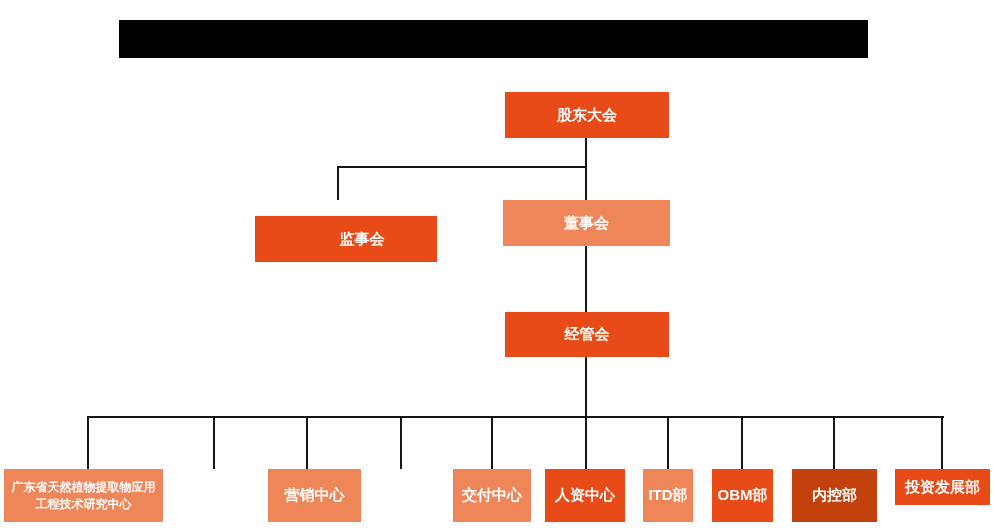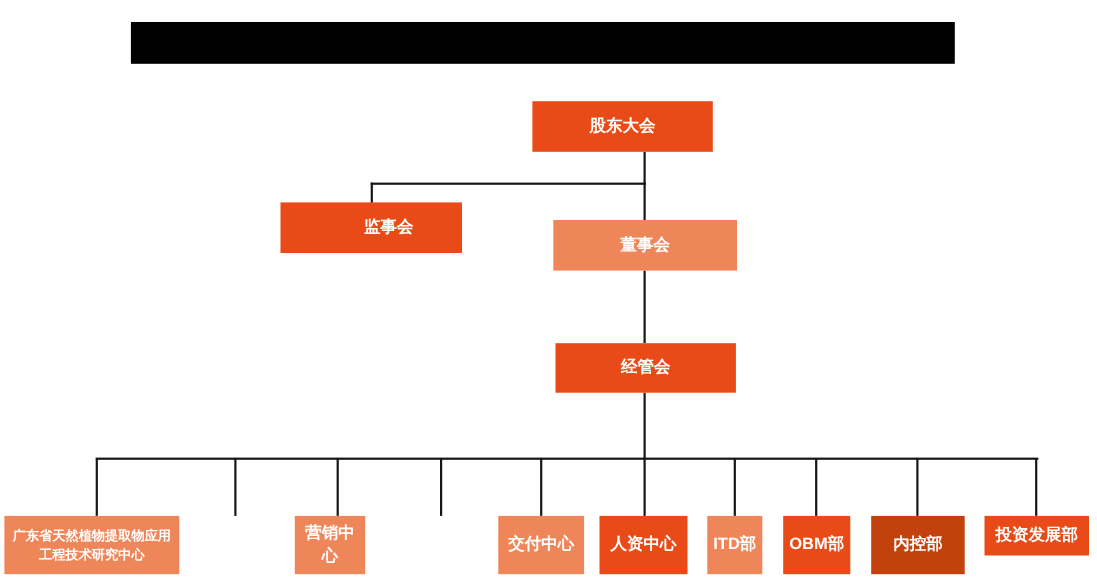--- a/index.html
+++ b/index.html
@@ -37,29 +37,29 @@
   }
   .node.small-text { font-size: 12px; }
   .line {
     position: absolute;
     background: #161616;
   }
   .line.h { height: 2px; }
   .line.v { width: 2px; }
 
   
-  .n-shareholders { left: 484px; top: 92px;  width: 164px; height: 46px; }
-  .n-supervisory  { left: 255px; top: 184px; width: 165px; height: 46px; padding-left: 36px; }
+  .n-shareholders { left: 505px; top: 92px;  width: 164px; height: 46px; }
+  .n-supervisory  { left: 255px; top: 216px; width: 182px; height: 46px; padding-left: 36px; }
   .n-board        { left: 503px; top: 200px; width: 167px; height: 46px; }
   .n-management   { left: 505px; top: 312px; width: 164px; height: 45px; }
 
   
   .n-d0 { left: 4px;   top: 469px; width: 159px; height: 53px; }
   .n-d1 { left: 178px; top: 469px; width: 70px;  height: 53px; }
-  .n-d2 { left: 268px; top: 469px; width: 64px;  height: 53px; }
+  .n-d2 { left: 268px; top: 469px; width: 93px;  height: 53px; }
   .n-d3 { left: 365px; top: 469px; width: 73px;  height: 53px; }
   .n-d4 { left: 453px; top: 469px; width: 78px;  height: 53px; }
   .n-d5 { left: 545px; top: 469px; width: 80px;  height: 53px; }
   .n-d6 { left: 643px; top: 469px; width: 50px;  height: 53px; }
   .n-d7 { left: 712px; top: 469px; width: 61px;  height: 53px; }
   .n-d8 { left: 792px; top: 469px; width: 85px;  height: 53px; }
   .n-d9 { left: 895px; top: 469px; width: 95px;  height: 36px; }
 
   
   .c-root-down      { left: 585px; top: 138px; height: 30px; }

